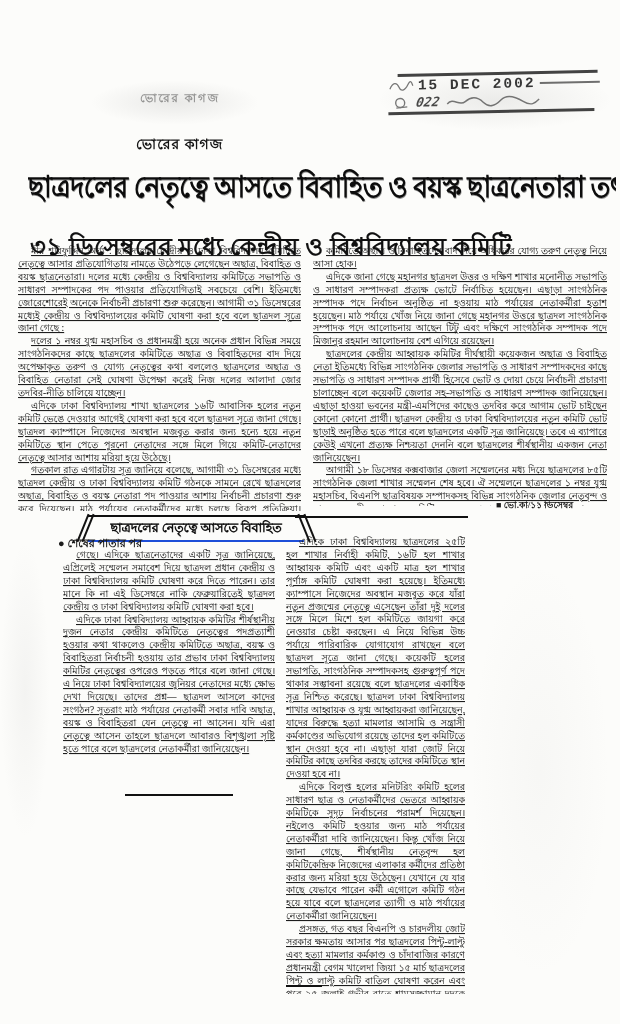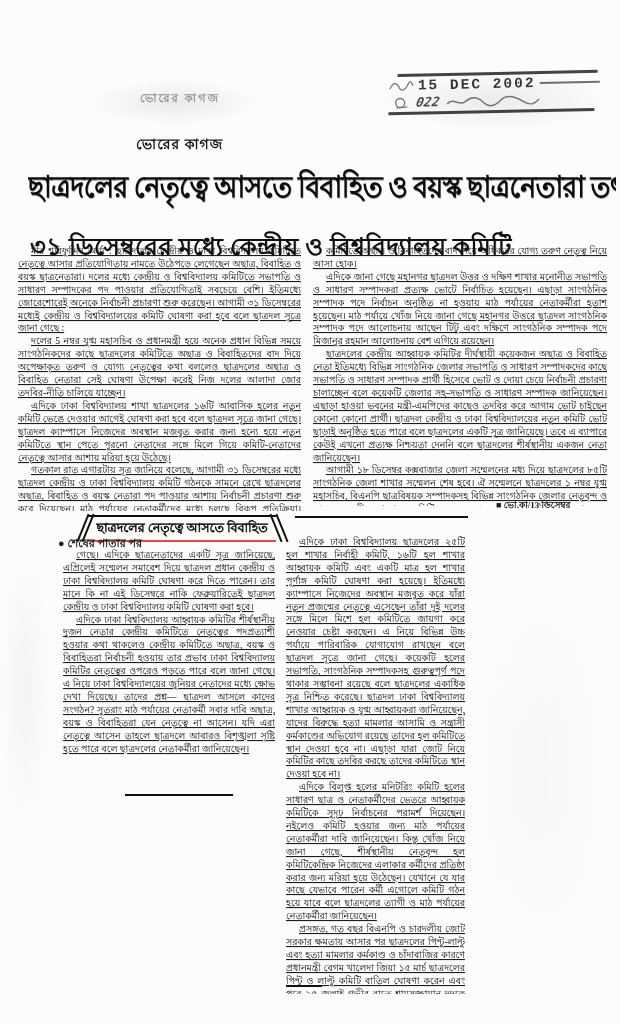--- a/index.html
+++ b/index.html
@@ -51,22 +51,22 @@
     font-size:9.4px;line-height:12.9px;text-align:justify;overflow:hidden;
     color:#1d1d1d;text-shadow:.3px .3px 0 rgba(25,25,25,.3);
   }
   .col p{margin:0;text-indent:13px;text-decoration:underline;}
   .col-ul{left:18px;top:245px;width:283px;height:266px;}
   .col-ur{left:313px;top:245px;width:294px;height:261px;}
   .sign-off{left:496px;top:498px;font-size:9px;font-weight:700;white-space:nowrap;}
   .divider{left:295px;top:516px;width:173px;border-top:2.5px solid #111;}
   
   .cont-box{
-    left:88px;top:515px;width:188px;height:23px;
-    border-top:2px solid #0f0f0f;border-bottom:2px solid #ef4444;
+    left:88px;top:515px;width:216px;height:23px;
+    border-top:2px solid #0f0f0f;border-bottom:2px solid #1d4ed8;
     display:flex;align-items:center;justify-content:center;
   }
   .cont-box-title{
     font-size:12.5px;font-weight:800;white-space:nowrap;color:#0d0d0d;
     text-shadow:.4px .4px 0 rgba(10,10,10,.35);
   }
   .slash{position:absolute;width:2px;height:30px;background:#111;}
   .slash-l1{left:-6px;top:-4px;transform:rotate(22deg);}
   .slash-l2{left:-1px;top:-4px;transform:rotate(22deg);}
   .slash-r1{right:-1px;top:-4px;transform:rotate(-22deg);}
@@ -123,33 +123,33 @@
 <div class="abs masthead">ভোরের কাগজ</div>
 
 <div class="abs headline">
   <span>ছাত্রদলের নেতৃত্বে আসতে বিবাহিত ও বয়স্ক ছাত্রনেতারা তৎপর</span>
   
 </div>
 <div class="abs subheadline">৩১ ডিসেম্বরের মধ্যে কেন্দ্রীয় ও বিশ্ববিদ্যালয় কমিটি</div>
 
 <div class="abs col col-ul">
   <p>মীর শরিফুদ্দিন অর্ঘ্য : ছাত্রদলের কেন্দ্রীয় ও ঢাকা বিশ্ববিদ্যালয় কমিটিতে নেতৃত্বে আসার প্রতিযোগিতায় নামতে উঠেপড়ে লেগেছেন অছাত্র, বিবাহিত ও বয়স্ক ছাত্রনেতারা। দলের মধ্যে কেন্দ্রীয় ও বিশ্ববিদ্যালয় কমিটিতে সভাপতি ও সাধারণ সম্পাদকের পদ পাওয়ার প্রতিযোগিতাই সবচেয়ে বেশি। ইতিমধ্যে জোরেশোরেই অনেকে নির্বাচনী প্রচারণা শুরু করেছেন। আগামী ৩১ ডিসেম্বরের মধ্যেই কেন্দ্রীয় ও বিশ্ববিদ্যালয়ের কমিটি ঘোষণা করা হবে বলে ছাত্রদল সূত্রে জানা গেছে :</p>
-  <p>দলের 5 নম্বর যুগ্ম মহাসচিব ও প্রধানমন্ত্রী হয়ে অনেক প্রধান বিভিন্ন সময়ে সাংগঠনিকদের কাছে ছাত্রদলের কমিটিতে অছাত্র ও বিবাহিতদের বাদ দিয়ে অপেক্ষাকৃত তরুণ ও যোগ্য নেতৃত্বের কথা বললেও ছাত্রদলের অছাত্র ও বিবাহিত নেতারা সেই ঘোষণা উপেক্ষা করেই নিজ দলের আলাদা জোর তদবির-নীতি চালিয়ে যাচ্ছেন।</p>
+  <p>দলের ১ নম্বর যুগ্ম মহাসচিব ও প্রধানমন্ত্রী হয়ে অনেক প্রধান বিভিন্ন সময়ে সাংগঠনিকদের কাছে ছাত্রদলের কমিটিতে অছাত্র ও বিবাহিতদের বাদ দিয়ে অপেক্ষাকৃত তরুণ ও যোগ্য নেতৃত্বের কথা বললেও ছাত্রদলের অছাত্র ও বিবাহিত নেতারা সেই ঘোষণা উপেক্ষা করেই নিজ দলের আলাদা জোর তদবির-নীতি চালিয়ে যাচ্ছেন।</p>
   <p>এদিকে ঢাকা বিশ্ববিদ্যালয় শাখা ছাত্রদলের ১৬টি আবাসিক হলের নতুন কমিটি ভেঙে দেওয়ার আগেই ঘোষণা করা হবে বলে ছাত্রদল সূত্রে জানা গেছে। ছাত্রদল ক্যাম্পাসে নিজেদের অবস্থান মজবুত করার জন্য হন্যে হয়ে নতুন কমিটিতে স্থান পেতে পুরনো নেতাদের সঙ্গে মিলে গিয়ে কমিটি-নেতাদের নেতৃত্বে আসার আশায় মরিয়া হয়ে উঠেছে।</p>
   <p>গতকাল রাত এগারটায় সূত্র জানিয়ে বলেছে, আগামী ৩১ ডিসেম্বরের মধ্যে ছাত্রদল কেন্দ্রীয় ও ঢাকা বিশ্ববিদ্যালয় কমিটি গঠনকে সামনে রেখে ছাত্রদলের অছাত্র, বিবাহিত ও বয়স্ক নেতারা পদ পাওয়ার আশায় নির্বাচনী প্রচারণা শুরু করে দিয়েছেন। মাঠ পর্যায়ের নেতাকর্মীদের মধ্যে চলছে বিরূপ প্রতিক্রিয়া। তাদের প্রশ্ন— এ যে নতুন নেতৃত্ব; নতুন স্থায়িত্বে অভিজ্ঞ, যোগ্য ও সাহসী নেতৃত্ব কোথায় পাওয়া যাবে তা নিয়েই চলছে জল্পনা। নেতৃত্ব নির্বাচনে অনেক ত্যাগী নেতাকর্মীর ভাগ্য খারাপ হতে পারে বলে অনেকে আশঙ্কা করছেন। ইতিমধ্যে ৮০টি সাংগঠনিক জেলার মধ্যে ৬৫টির সম্মেলন শেষে নব-নির্বাচিত কমিটি ঘোষণা করা হয়েছে। তবে মাত্র যে কয়েকটি সাংগঠনিক জেলায় আহ্বায়ক কমিটি গঠন করা হয়েছে, সেসব জেলা সম্মেলনে (৬৫৪) ছাত্রদলের নব-নির্বাচিত সভাপতিদের অনেকেই বিবাহিত বলে ছাত্রদলের একাধিক সূত্র জানিয়েছে। এরপরেও ছয় শাখার নেতাকর্মীদের দাবি, কেন্দ্রীয় ও ঢাকা বিশ্ববিদ্যালয়</p>
 </div>
 
 <div class="abs col col-ur">
   <p>কমিটিতে অছাত্র ও বিবাহিতদের বাদ দিয়ে অধিকতর যোগ্য তরুণ নেতৃত্ব নিয়ে আসা হোক।</p>
   <p>এদিকে জানা গেছে মহানগর ছাত্রদল উত্তর ও দক্ষিণ শাখার মনোনীত সভাপতি ও সাধারণ সম্পাদকরা প্রত্যক্ষ ভোটে নির্বাচিত হয়েছেন। এছাড়া সাংগঠনিক সম্পাদক পদে নির্বাচন অনুষ্ঠিত না হওয়ায় মাঠ পর্যায়ের নেতাকর্মীরা হতাশ হয়েছেন। মাঠ পর্যায়ে খোঁজ নিয়ে জানা গেছে মহানগর উত্তরে ছাত্রদল সাংগঠনিক সম্পাদক পদে আলোচনায় আছেন টিটু এবং দক্ষিণে সাংগঠনিক সম্পাদক পদে মিজানুর রহমান আলোচনায় বেশ এগিয়ে রয়েছেন।</p>
   <p>ছাত্রদলের কেন্দ্রীয় আহ্বায়ক কমিটির দীর্ঘস্থায়ী কয়েকজন অছাত্র ও বিবাহিত নেতা ইতিমধ্যে বিভিন্ন সাংগঠনিক জেলার সভাপতি ও সাধারণ সম্পাদকদের কাছে সভাপতি ও সাধারণ সম্পাদক প্রার্থী হিসেবে ভোট ও দোয়া চেয়ে নির্বাচনী প্রচারণা চালাচ্ছেন বলে কয়েকটি জেলার সহ-সভাপতি ও সাধারণ সম্পাদক জানিয়েছেন। এছাড়া হাওয়া ভবনের মন্ত্রী-এমপিদের কাছেও তদবির করে আগাম ভোট চাইছেন কোনো কোনো প্রার্থী। ছাত্রদল কেন্দ্রীয় ও ঢাকা বিশ্ববিদ্যালয়ের নতুন কমিটি ভোট ছাড়াই অনুষ্ঠিত হতে পারে বলে ছাত্রদলের একটি সূত্র জানিয়েছে। তবে এ ব্যাপারে কেউই এখনো প্রত্যক্ষ নিশ্চয়তা দেননি বলে ছাত্রদলের শীর্ষস্থানীয় একজন নেতা জানিয়েছেন।</p>
   <p>আগামী ১৮ ডিসেম্বর কক্সবাজার জেলা সম্মেলনের মধ্য দিয়ে ছাত্রদলের ৮৫টি সাংগঠনিক জেলা শাখার সম্মেলন শেষ হবে। ঐ সম্মেলনে ছাত্রদলের ১ নম্বর যুগ্ম মহাসচিব, বিএনপি ছাত্রবিষয়ক সম্পাদকসহ বিভিন্ন সাংগঠনিক জেলার নেতৃবৃন্দ ও ছাত্রদল কেন্দ্রীয় আহ্বায়ক কমিটির নেতৃবৃন্দ এবং সকল সাংগঠনিক জেলার নব-নির্বাচিত সভাপতি ও সাধারণ সম্পাদকরা উপস্থিত থাকবেন। কক্সবাজারের উদ্দেশে নেতৃবৃন্দ ১৭ তারিখ ঢাকা থেকে রওনা হবেন। ১৮ তারিখ কক্সবাজার জেলার সম্মেলন শেষে ১৯ তারিখ সেন্টমার্টিন দ্বীপে অবকাশ যাপন শেষে ২০ তারিখ ঢাকায় ফিরে আসার কথা রয়েছে। সেন্টমার্টিন দ্বীপে সকল জেলার সভাপতি ও সাধারণ সম্পাদকদের মতামত নেওয়া হবে। কিভাবে ছাত্রদল কেন্দ্রীয় কমিটি গঠন করা যায়, ঐ দলের নেতৃত্ব কেন্দ্রীয় কমিটিতে আনা উচিত হবে কি না, কার্যনির্বাহীদের ভোটে কেন্দ্রীয় কমিটির নেতৃত্ব গঠন করা হবে কি না সে বিষয়ে আলোচনা করা হবে বলে ছাত্রদল সূত্র জানায়</p>
 </div>
 
-<div class="abs sign-off">■ ভো.কা/13 ডিসেম্বর</div>
+<div class="abs sign-off">■ ভো.কা/১১ ডিসেম্বর</div>
 <div class="abs divider"></div>
 
 <div class="abs cont-box">
   <div class="slash slash-l1"></div>
   <div class="slash slash-l2"></div>
   <span class="cont-box-title">ছাত্রদলের নেতৃত্বে আসতে বিবাহিত</span>
   <div class="slash slash-r1"></div>
   <div class="slash slash-r2"></div>
 </div>
 <div class="abs cont-note">● শেষের পাতার পর</div>

